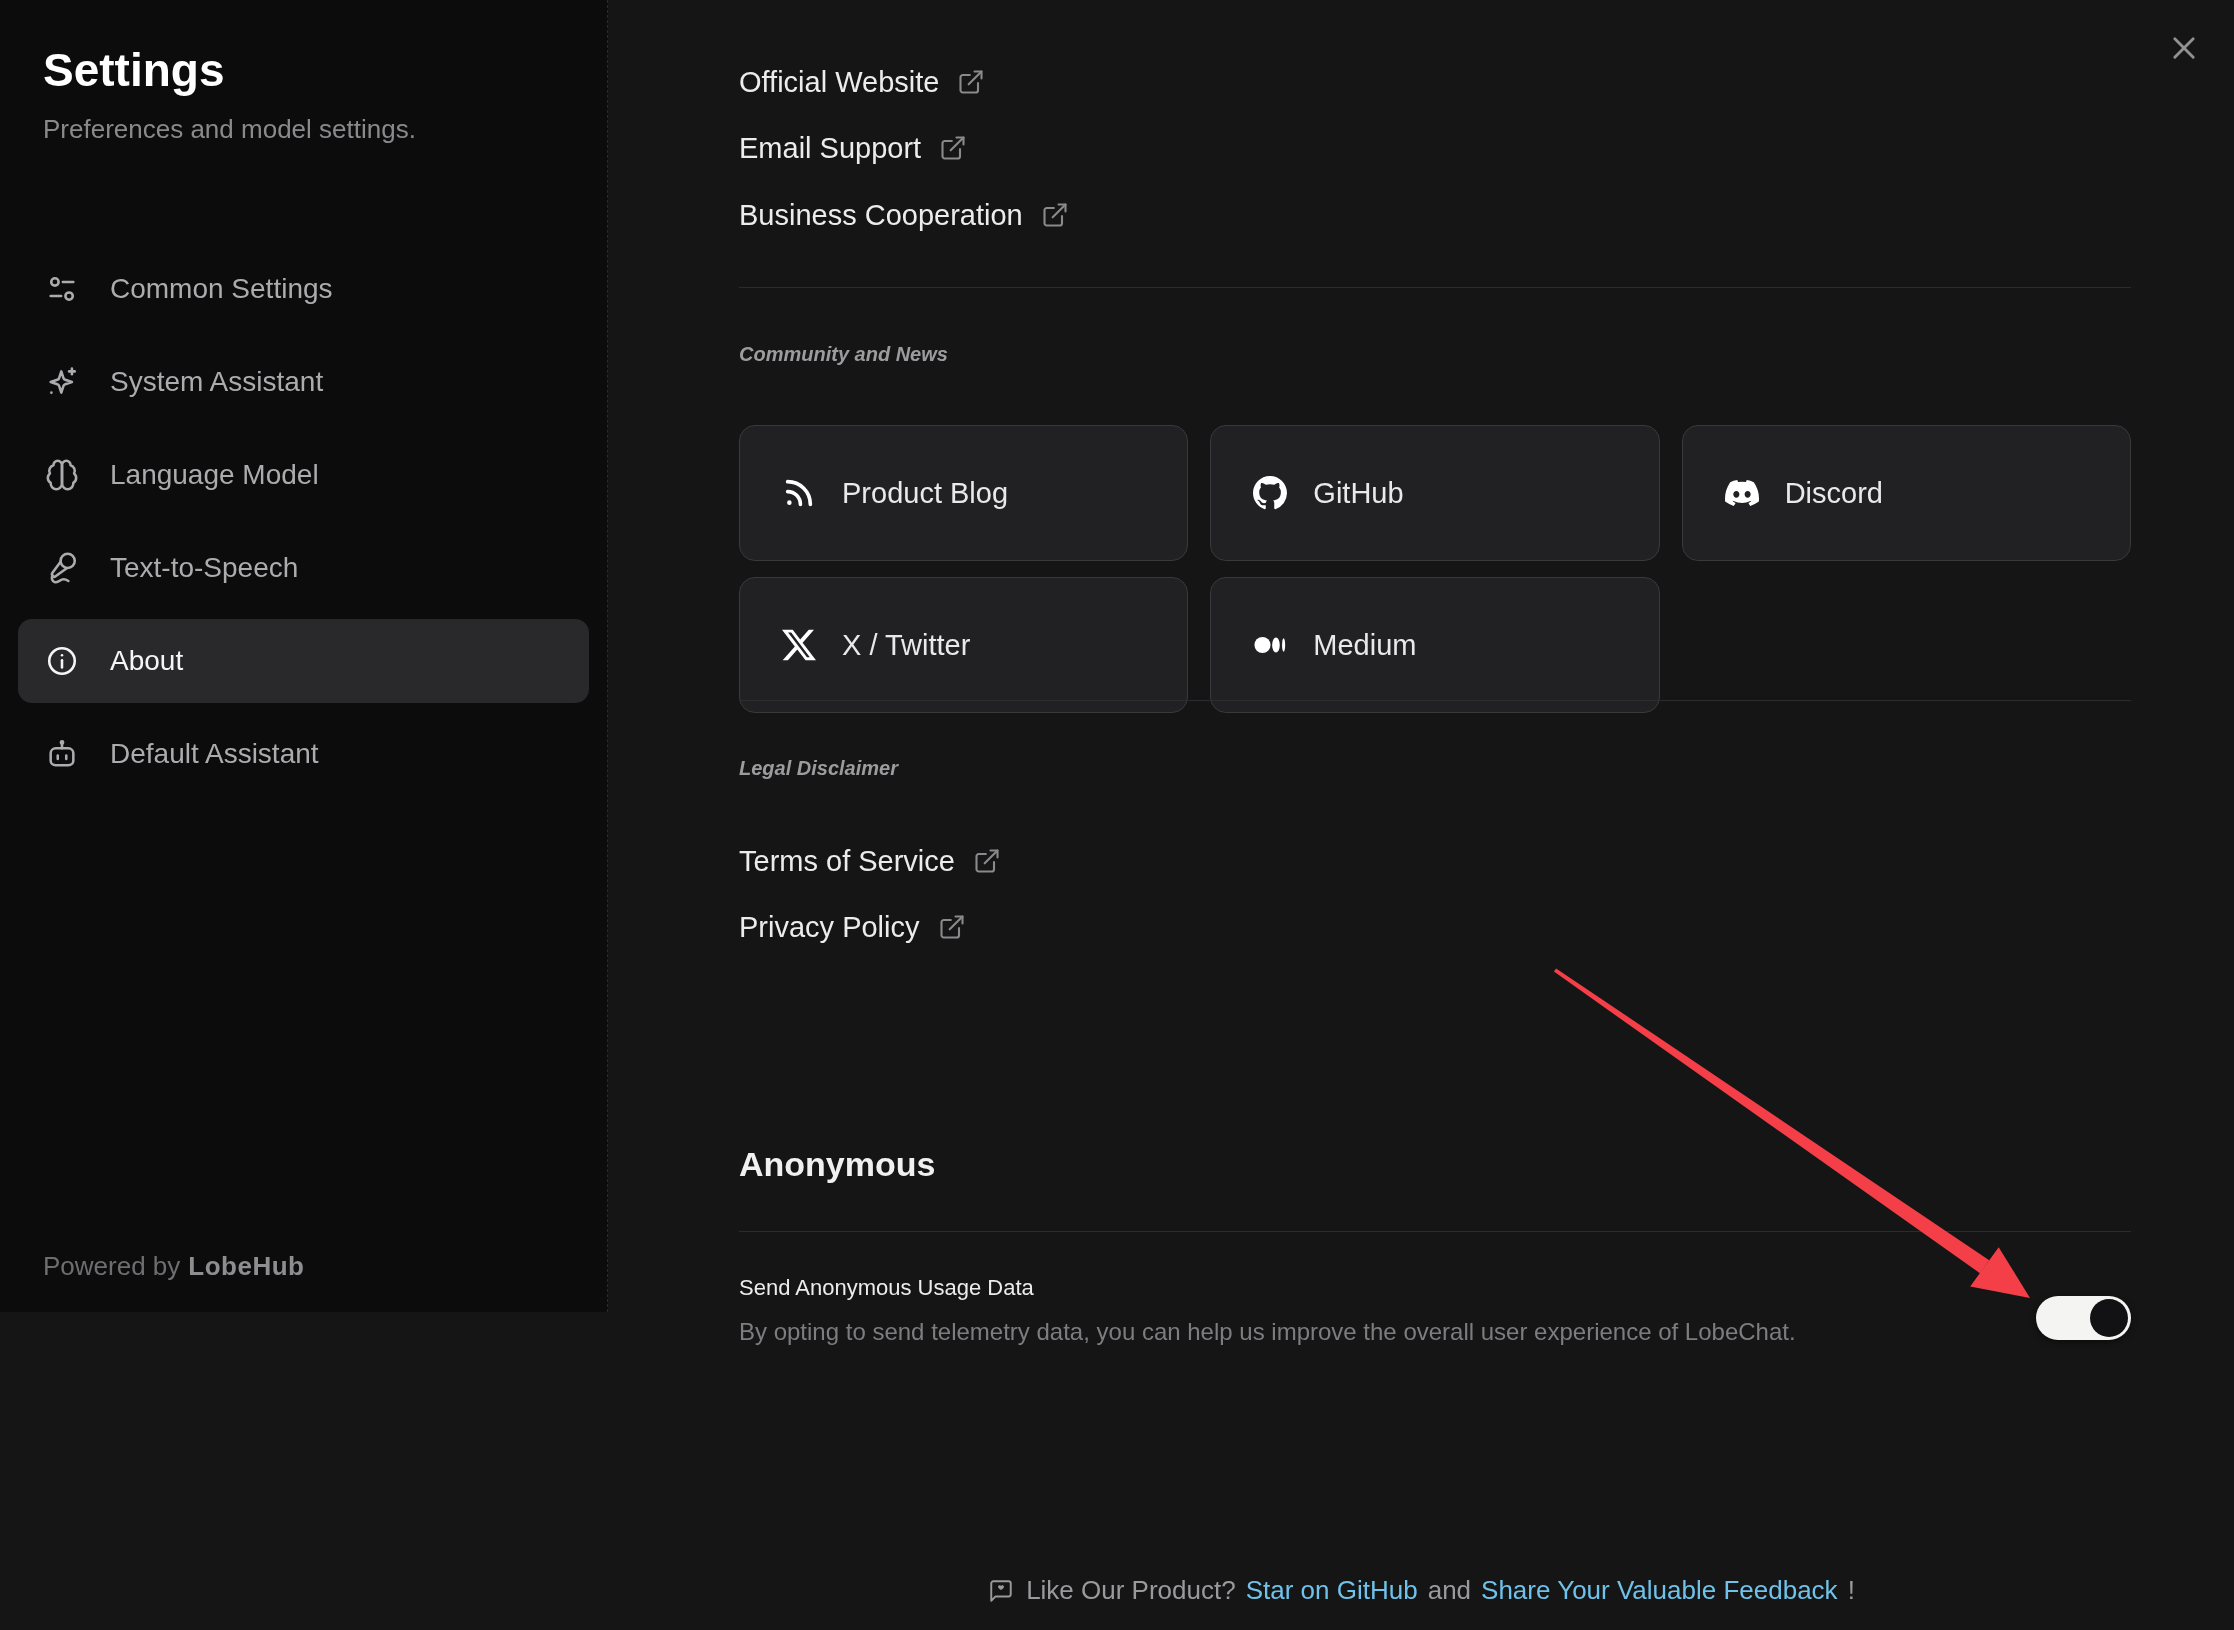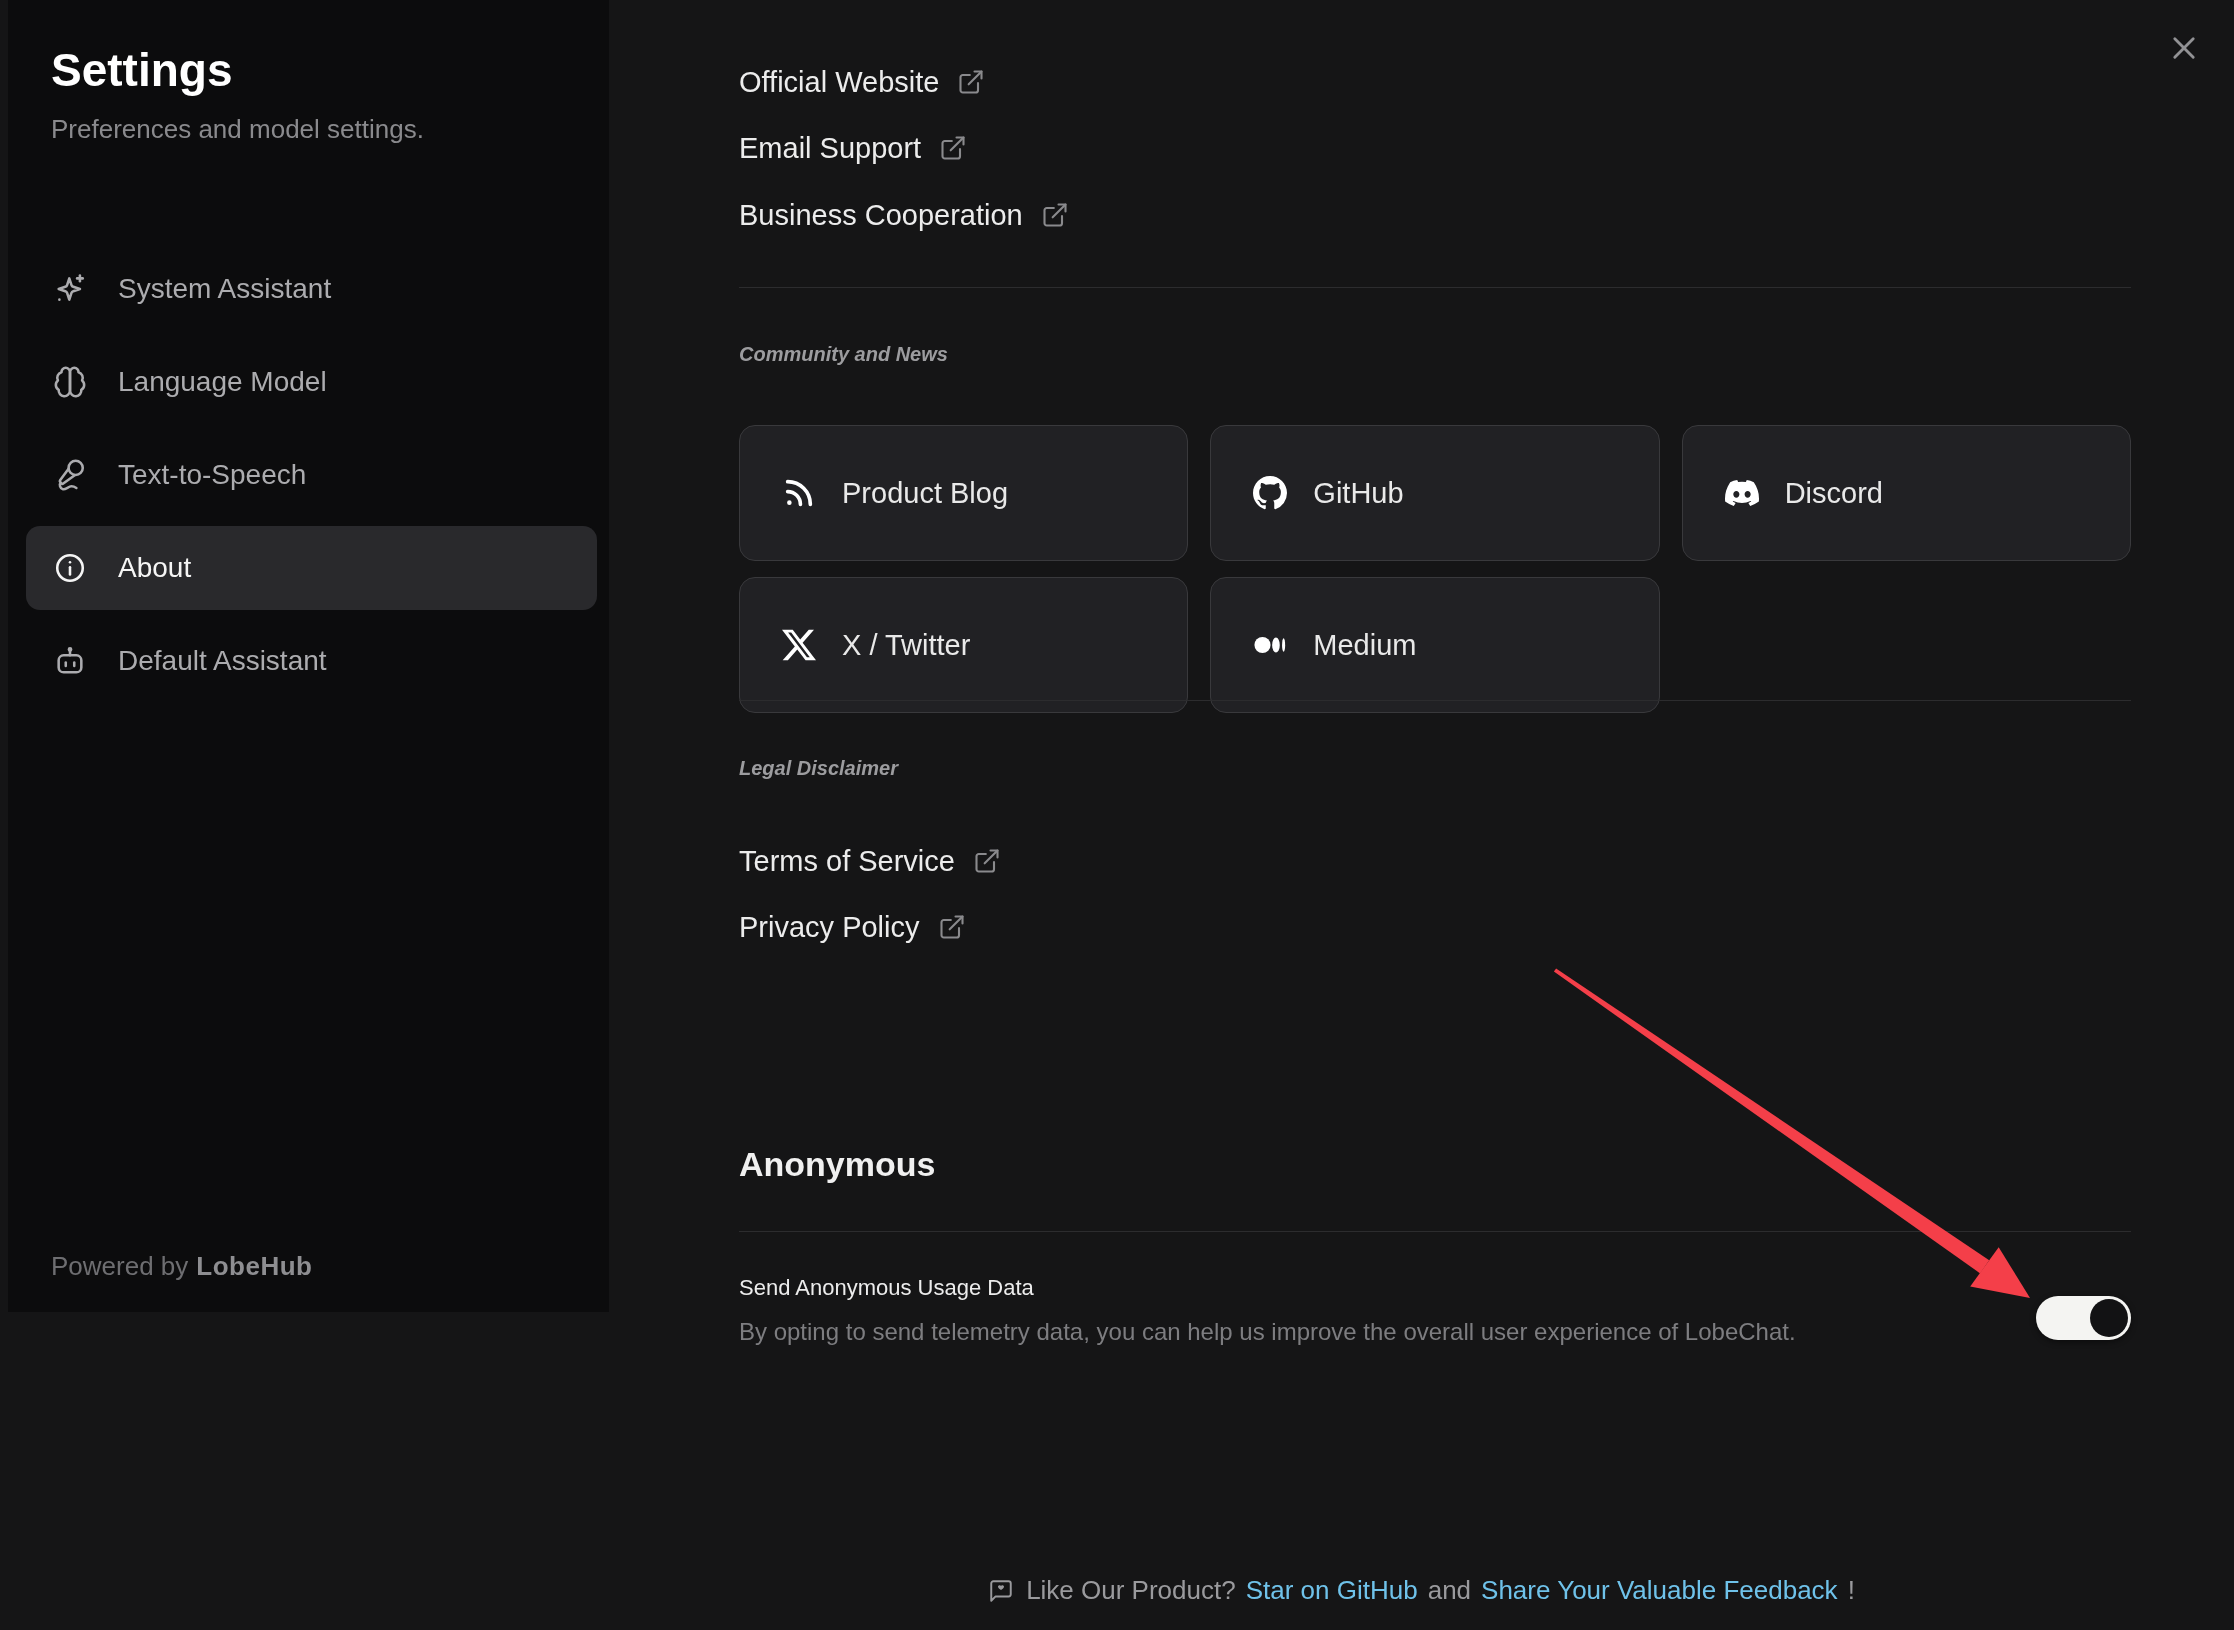--- a/index.html
+++ b/index.html
@@ -1,21 +1,21 @@
 <!DOCTYPE html>
 <html><head>
 <meta charset="utf-8">
 <style>
   html,body{margin:0;padding:0;width:2234px;height:1630px;overflow:hidden;
     background:#151516;font-family:"Liberation Sans","DejaVu Sans",sans-serif;
     -webkit-font-smoothing:antialiased;}
   *{box-sizing:border-box;}
 
   
-  .sidebar{position:absolute;left:8px;top:0;width:608px;height:1312px;
+  .sidebar{position:absolute;left:0;top:0;width:608px;height:1312px;
     background:#0c0c0d;border-right:1px dashed #2b2b2e;padding:44px 18px 9px;}
   .sb-title{margin:0 0 0 25px;font-size:46px;font-weight:700;color:#fff;line-height:1.15;}
   .sb-subtitle{margin:16px 0 0 25px;font-size:26px;color:#8a8a8d;line-height:1.3;}
   .sb-menu{margin-top:100px;display:flex;flex-direction:column;gap:9px;}
   .sb-item{height:84px;border-radius:14px;display:flex;align-items:center;
     padding-left:27px;gap:31px;color:#acacaf;font-size:28px;cursor:pointer;}
   .sb-item.active{background:#29292c;color:#f5f5f5;}
   .sb-item .icn{width:34px;height:34px;flex:0 0 34px;display:flex;align-items:center;justify-content:center;}
   .sb-item svg{width:34px;height:34px;}
   .sb-footer{position:absolute;left:43px;bottom:30px;font-size:26px;color:#6e6e71;}
@@ -63,20 +63,31 @@
 </head>
 <body>
 
 <div class="sidebar">
   <h1 class="sb-title">Settings</h1>
   <div class="sb-subtitle">Preferences and model settings.</div>
 
   <div class="sb-menu">
     <div class="sb-item">
       <span class="icn">
+        <svg viewBox="0 0 24 24" fill="none" stroke="currentColor" stroke-width="1.8" stroke-linecap="round">
+            <circle cx="7" cy="7" r="2.6"></circle>
+            <path d="M12.6 7H20"></path>
+            <circle cx="17" cy="17" r="2.6"></circle>
+            <path d="M4 17h7.4"></path>
+          </svg>
+      </span>
+      <span>Common Settings</span>
+    </div>
+    <div class="sb-item">
+      <span class="icn">
         <svg viewBox="0 0 24 24" fill="none" stroke="currentColor" stroke-width="1.8" stroke-linecap="round" stroke-linejoin="round">
             <path d="M11.5 4.5l1.55 4.7a2 2 0 0 0 1.27 1.27l4.68 1.53-4.68 1.53a2 2 0 0 0-1.27 1.27L11.5 19.5l-1.55-4.7a2 2 0 0 0-1.27-1.27L4 12l4.68-1.53a2 2 0 0 0 1.27-1.27Z"></path>
             <path d="M19 2.5v4"></path>
             <path d="M21 4.5h-4"></path>
             <path d="M4.5 19.5h.01"></path>
           </svg>
       </span>
       <span>System Assistant</span>
     </div>
     <div class="sb-item">

